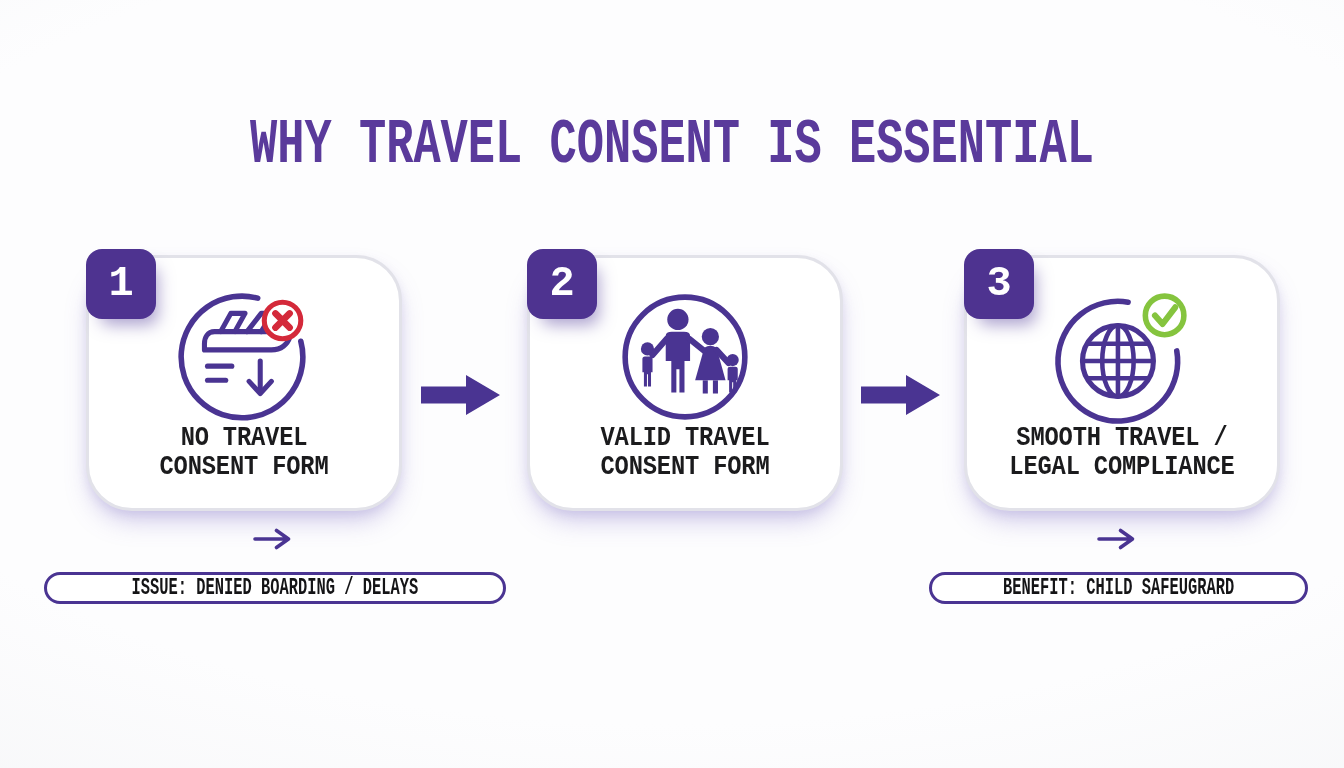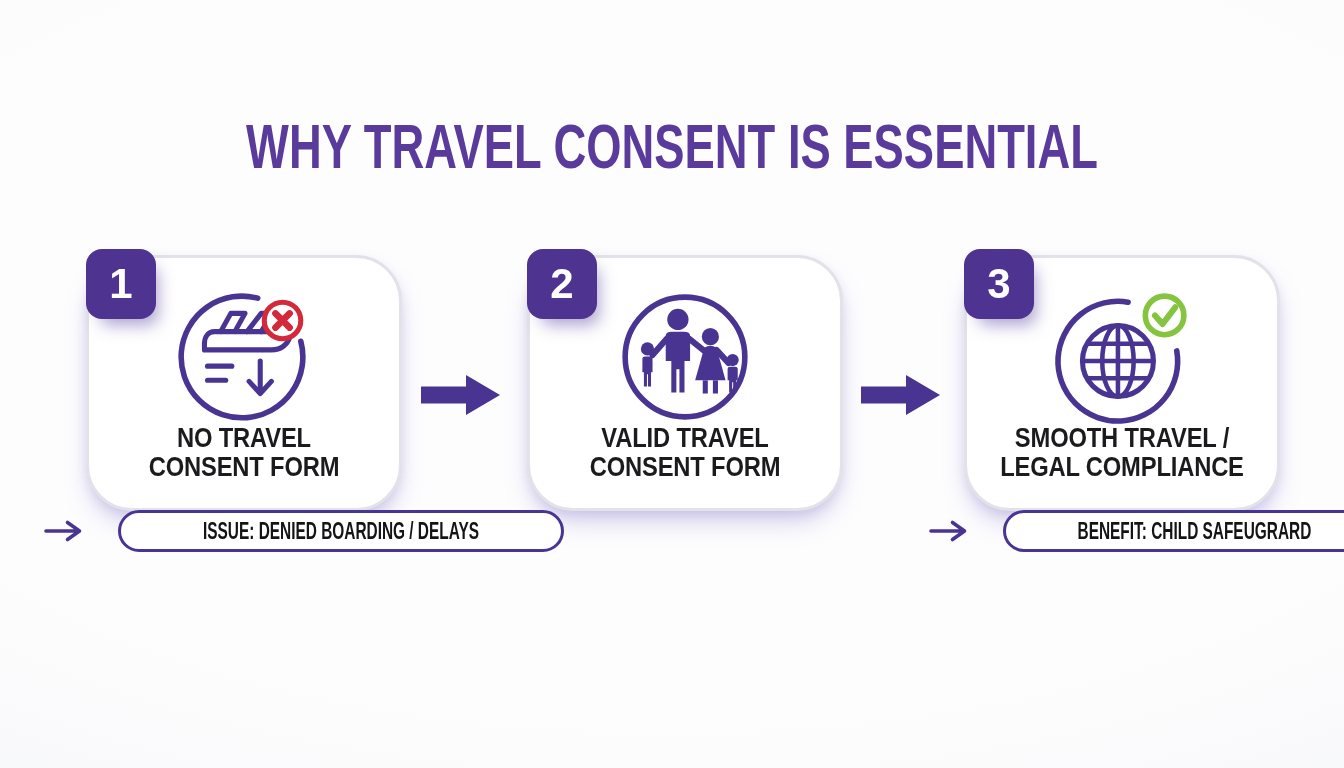--- a/index.html
+++ b/index.html
@@ -1,19 +1,19 @@
 <!DOCTYPE html>
 <html><head>
 <meta charset="utf-8">
 <style>
   html,body{margin:0;padding:0;background:#eceef0;}
   .stage{
     position:relative;width:1344px;height:768px;overflow:hidden;
     background:radial-gradient(ellipse 115% 95% at 50% 42%, #fdfdfe 55%, #f2f3f5 100%);
-    font-family:Liberation Sans, sans-serif;
+    font-family:Liberation Mono, monospace;
   }
   .title{
     position:absolute;top:68px;left:0;width:100%;text-align:center;
     font-size:63px;font-weight:700;color:#5a3a9b;white-space:nowrap;
     transform:scaleX(.72);transform-origin:50% 50%;letter-spacing:0;
   }
   .card{
     position:absolute;top:255px;width:310px;height:250px;background:#ffffff;
     border:3px solid #e2e2e9;border-radius:46px;
     box-shadow:0 14px 26px -6px rgba(124,104,196,.38), 0 4px 10px rgba(150,140,200,.16);
@@ -28,21 +28,21 @@
   .icon{position:absolute;top:28px;left:50%;transform:translateX(-50%);width:142px;height:142px;}
   .icon svg{width:100%;height:100%;display:block;}
   .card-label{
     position:absolute;left:0;right:0;top:166px;text-align:center;
     font-size:27px;line-height:29px;font-weight:700;color:#1b1b1d;
     white-space:pre-line;transform:scaleX(.88);transform-origin:50% 0;letter-spacing:-.2px;
   }
   .flow-arrow{position:absolute;top:371px;width:80px;height:48px;}
   .flow-arrow svg{width:100%;height:100%;display:block;}
   .arrow-1{left:421px;} .arrow-2{left:861px;}
-  .callout{position:absolute;top:509px;height:44px;display:flex;align-items:center;gap:30px;}
+  .callout{position:absolute;top:526px;height:44px;display:flex;align-items:center;gap:20px;flex-direction:column;}
   .callout-1{left:44px;} .callout-2{left:929px;}
   .callout-arrow{width:44px;height:26px;flex:0 0 auto;}
   .callout-arrow svg{width:100%;height:100%;display:block;}
   .pill{
     box-sizing:border-box;height:42px;min-width:285px;background:#ffffff;
     border:3px solid #4a3492;border-radius:22px;
     display:flex;align-items:center;justify-content:center;padding:0 14px;
   }
   .pill-text{
     font-size:23px;font-weight:700;color:#141416;white-space:nowrap;

